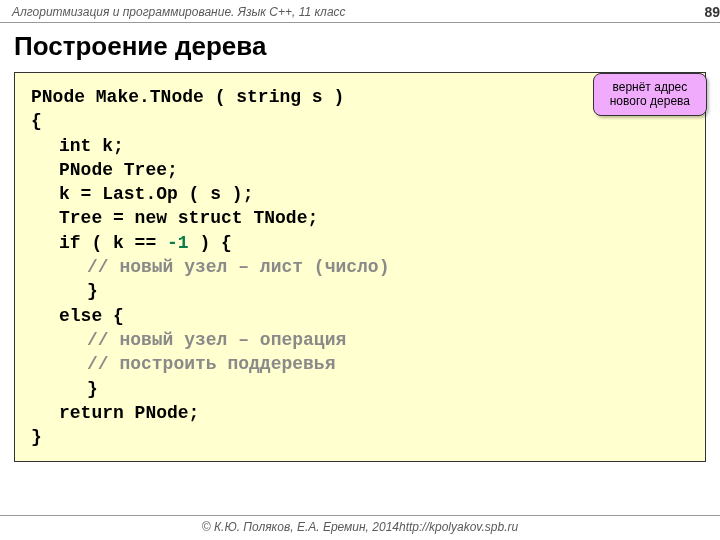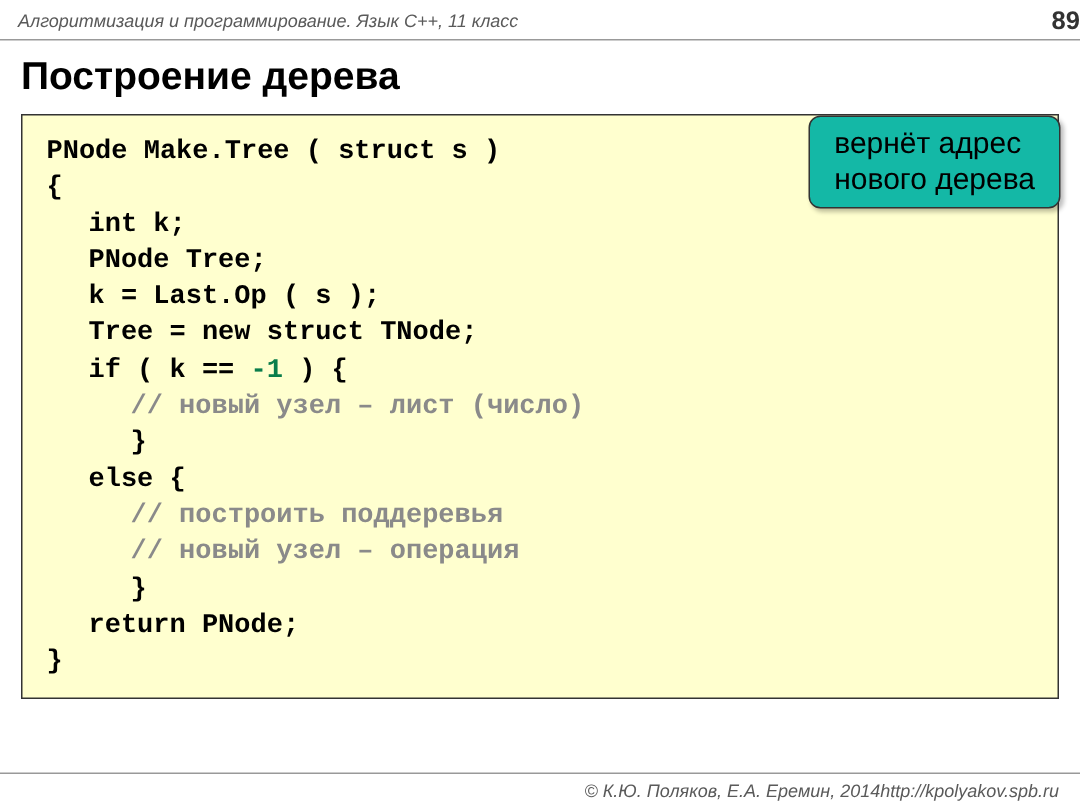--- a/index.html
+++ b/index.html
@@ -9,21 +9,21 @@
     background: #fff;
   }
   .header {
     display: flex; justify-content: space-between; align-items: center;
     padding: 4px 0 2px 12px;
     font-size: 12px;
     font-style: italic;
     color: #5a5a5a;
     border-bottom: 1px solid #999;
   }
-  .pagenum { font-weight: bold; font-style: normal; color: #333; font-size: 17px; }
+  .pagenum { font-weight: bold; font-style: normal; color: #333; font-size: 14px; }
   .title {
     font-size: 26px; font-weight: bold; color: #000;
     padding: 8px 12px 10px 14px;
   }
   .codebox {
     margin: 0 14px;
     background: #ffffcf;
     border: 1px solid #333;
     padding: 12px 16px 12px 16px;
     font-family: "Courier New", monospace;
@@ -31,37 +31,38 @@
     font-weight: bold;
     line-height: 1.35;
     color: #000;
     position: relative;
   }
   .codebox .lit { color: #0a7d4b; }
   .codebox .com { color: #8a8a8a; }
   .callout {
     position: absolute;
     top: 0px; right: -2px;
-    background: #14b8a6;
+    background: #f0abfc;
     border: 1px solid #333;
     border-radius: 8px;
     padding: 6px 16px;
     font-family: Arial, sans-serif;
-    font-size: 20px;
+    font-size: 12px;
     font-weight: normal;
+    text-align: center;
     line-height: 1.2;
     box-shadow: 2px 2px 3px rgba(0,0,0,0.25);
     color: #000;
   }
   .indent1 { padding-left: 28px; display: block; }
   .indent2 { padding-left: 56px; display: block; }
   .codeline { display: block; white-space: pre; }
   .footer {
     position: absolute; bottom: 6px; left: 0; right: 0;
-    display: flex; justify-content: flex-end; align-items: center;
+    display: flex; justify-content: center; align-items: center;
     padding: 0 14px;
     font-size: 12px; font-style: italic; color: #5a5a5a;
     border-top: 1px solid #999;
     padding-top: 4px;
   }
   .footer .link { font-style: italic; }
 </style>
 </head>
 <body>
 <div class="slide">
@@ -72,32 +73,32 @@
   </div>
 
   <div class="title">Построение дерева</div>
 
   <div class="codebox">
     <div class="callout">
       <span>вернёт адрес</span><br>
       <span>нового дерева</span>
     </div>
 
-    <span class="codeline">PNode Make.Tree ( struct s )</span>
+    <span class="codeline">PNode Make.TNode ( string s )</span>
     <span class="codeline">{</span>
     <span class="codeline indent1">int k;</span>
     <span class="codeline indent1">PNode Tree;</span>
     <span class="codeline indent1">k = Last.Op ( s );</span>
     <span class="codeline indent1">Tree = new struct TNode;</span>
     <span class="codeline indent1"><span>if ( k == </span><span class="lit">-1</span><span> ) {</span></span>
     <span class="codeline indent2 com">// новый узел – лист (число)</span>
     <span class="codeline indent2">}</span>
     <span class="codeline indent1">else {</span>
+    <span class="codeline indent2 com">// новый узел – операция</span>
     <span class="codeline indent2 com">// построить поддеревья</span>
-    <span class="codeline indent2 com">// новый узел – операция</span>
     <span class="codeline indent2">}</span>
     <span class="codeline indent1">return PNode;</span>
     <span class="codeline">}</span>
   </div>
 
   <div class="footer">
     <span>© К.Ю. Поляков, Е.А. Еремин, 2014</span>
     <span class="link">http://kpolyakov.spb.ru</span>
   </div>
 

